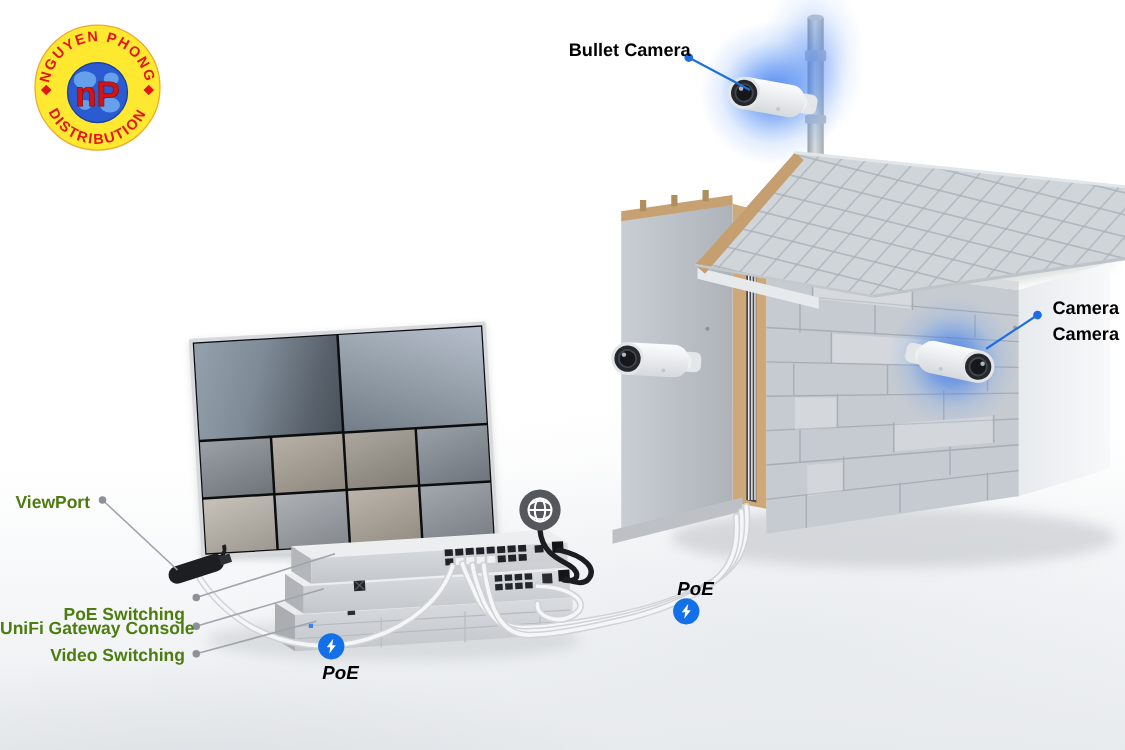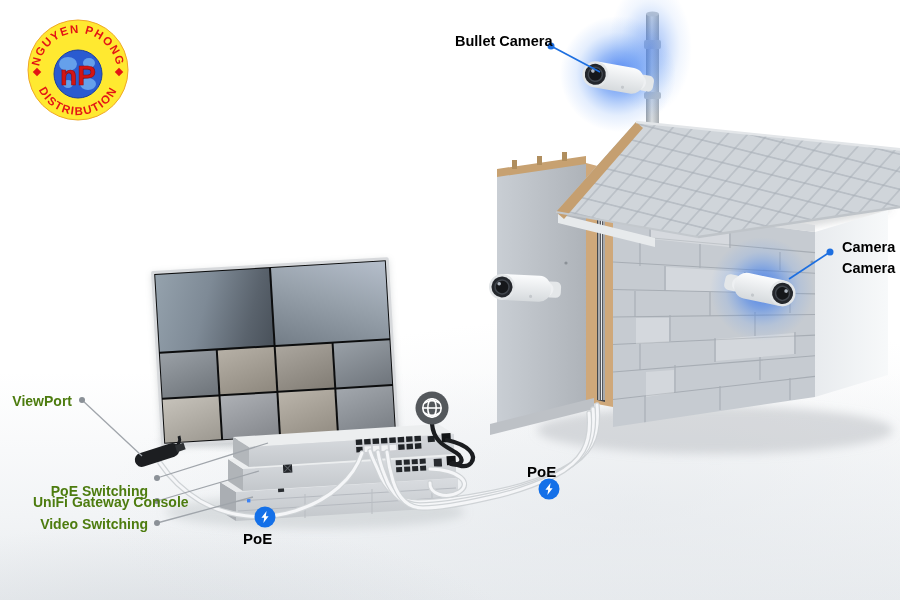--- a/index.html
+++ b/index.html
@@ -30,21 +30,21 @@
   .t-4{background:linear-gradient(160deg,#99a0a7,#6f757c);}
   .t-5{background:linear-gradient(160deg,#c6c2ba,#9d9991);}
   .t-6{background:linear-gradient(160deg,#adb0b5,#84878c);}
   .t-7{background:linear-gradient(160deg,#bab4aa,#938d83);}
   .t-8{background:linear-gradient(160deg,#a2a7ad,#7a7f85);}
   .scene-svg{position:absolute;left:0;top:0;}
   
   .lbl{position:absolute;font-weight:bold;color:#4d7c0f;font-size:14px;white-space:nowrap;}
   .lbl-blue{color:#000000;font-size:14.5px;}
   .lbl-right{text-align:right;}
-  .lbl-center{text-align:left;}
+  .lbl-center{text-align:right;font-style:italic;}
   .logo{position:absolute;left:26px;top:18px;width:104px;height:104px;}
 </style>
 </head>
 <body>
 
 <div class="stage">
 
   <div class="floor"></div>
   <div class="monitor-shadow"></div>
 
@@ -369,18 +369,18 @@
     </text>
   </svg>
 
   <div class="lbl lbl-blue" style="left:455px;top:33px;">Bullet Camera</div>
   <div class="lbl lbl-blue" style="left:842px;top:237px;line-height:21px;">
     <div>Camera</div>
     <div>Camera</div>
   </div>
   <div class="lbl lbl-right" style="left:0;top:393px;width:72px;">ViewPort</div>
   <div class="lbl lbl-right" style="left:0;top:483px;width:148px;">PoE Switching</div>
-  <div class="lbl lbl-right" style="left:12px;top:494px;width:148px;padding-left:21px;">UniFi Gateway Console</div>
+  <div class="lbl lbl-right" style="left:0;top:494px;width:148px;">UniFi Gateway Console</div>
   <div class="lbl lbl-right" style="left:0;top:516px;width:148px;">Video Switching</div>
   <div class="lbl lbl-blue lbl-center" style="left:243px;top:530px;width:44px;font-size:15px;">PoE</div>
   <div class="lbl lbl-blue lbl-center" style="left:527px;top:463px;width:44px;font-size:15px;">PoE</div>
 
 </div>
 
 </body></html>

